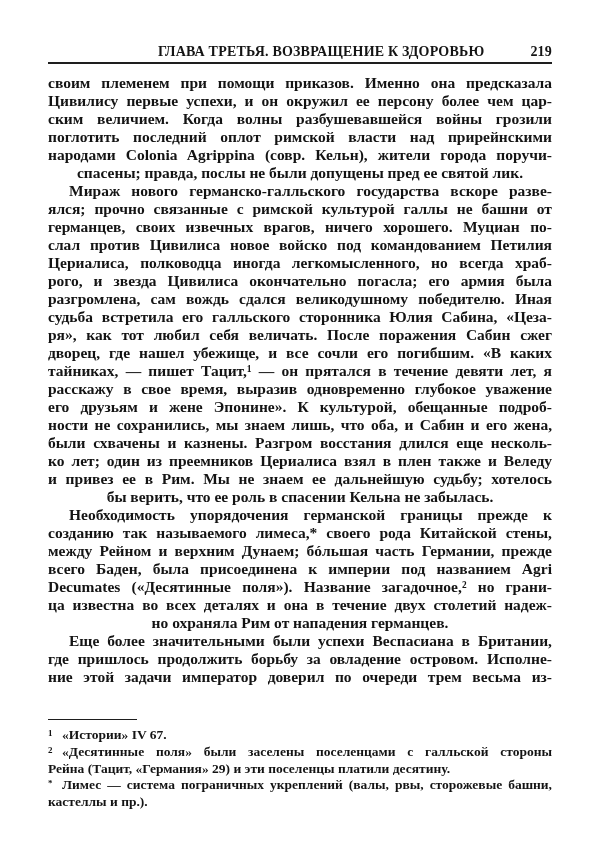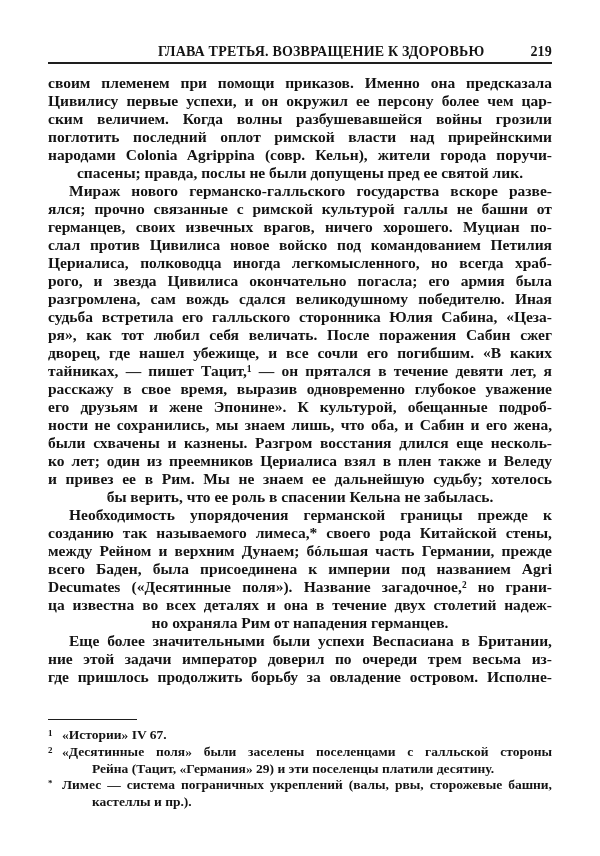--- a/index.html
+++ b/index.html
@@ -66,21 +66,20 @@
     width: 504px;
     font-size: 13.5px;
     font-weight: bold;
     line-height: 16.8px;
   }
   .fn-line {
     display: block;
     height: 16.8px;
     white-space: nowrap;
     text-align: left;
-    margin-left: 44px;
   }
   .fn-marker {
     display: inline-block;
     width: 14px;
     font-size: 9px;
     vertical-align: top;
     line-height: 12px;
     text-indent: 0;
   }
   .fn-first { display: flex; height: 16.8px; white-space: nowrap; }
@@ -128,22 +127,22 @@
 
     <span class="ln j ind">Необходимость упорядочения германской границы прежде к</span>
     <span class="ln j">созданию так называемого лимеса,* своего рода Китайской стены,</span>
     <span class="ln j">между Рейном и верхним Дунаем; бóльшая часть Германии, прежде</span>
     <span class="ln j">всего Баден, была присоединена к империи под названием Agri</span>
     <span class="ln j">Decumates («Десятинные поля»). Название загадочное,² но грани-</span>
     <span class="ln j">ца известна во всех деталях и она в течение двух столетий надеж-</span>
     <span class="ln">но охраняла Рим от нападения германцев.</span>
 
     <span class="ln j ind">Еще более значительными были успехи Веспасиана в Британии,</span>
+    <span class="ln j">где пришлось продолжить борьбу за овладение островом. Исполне-</span>
     <span class="ln j">ние этой задачи император доверил по очереди трем весьма из-</span>
-    <span class="ln j">где пришлось продолжить борьбу за овладение островом. Исполне-</span>
   </div>
 
   <div class="fn-rule"></div>
 
   <div class="footnotes">
     <div class="fn-first">
       <span class="fn-marker">1</span>
       <span class="fn-text">«Истории» IV 67.</span>
     </div>
     <div class="fn-first j">

